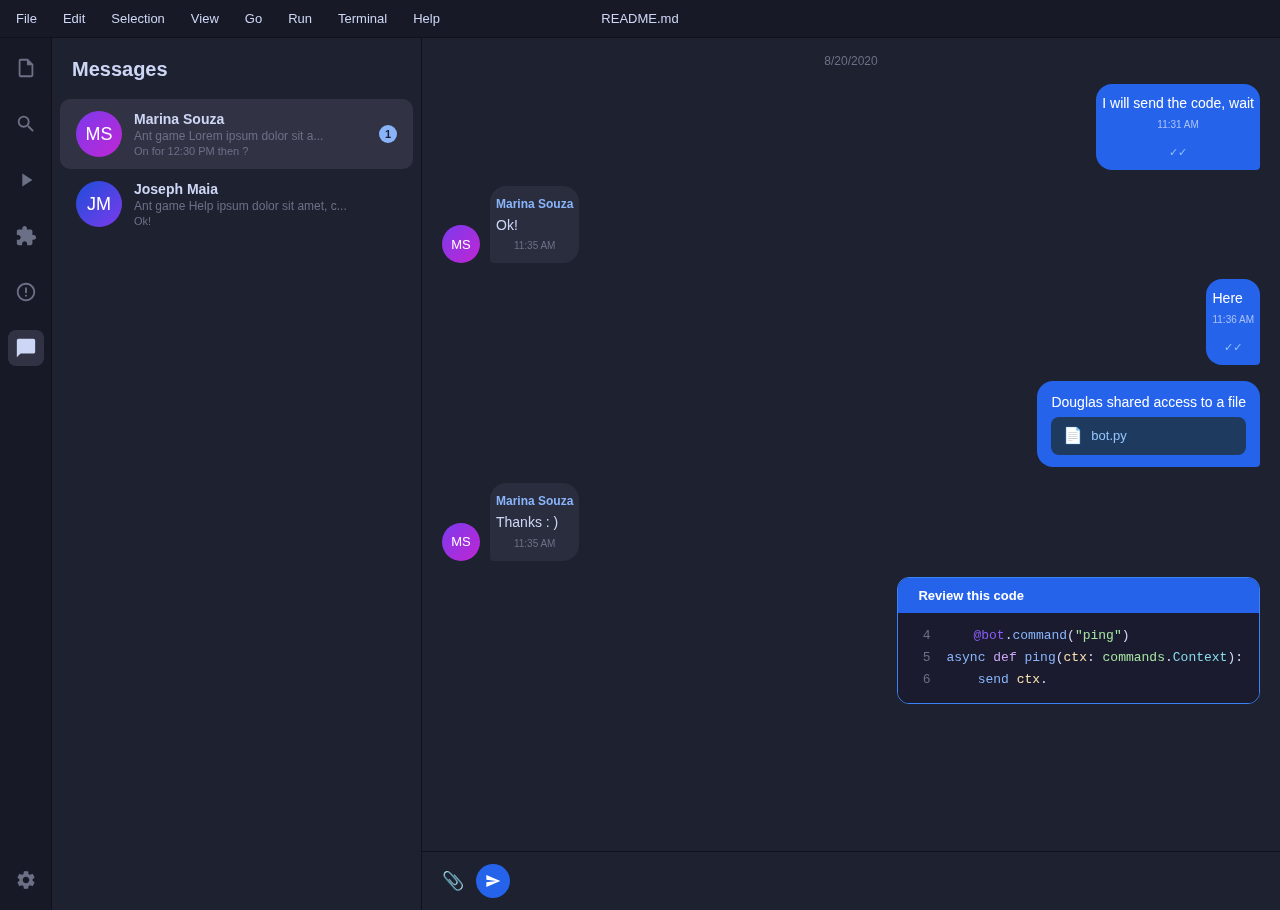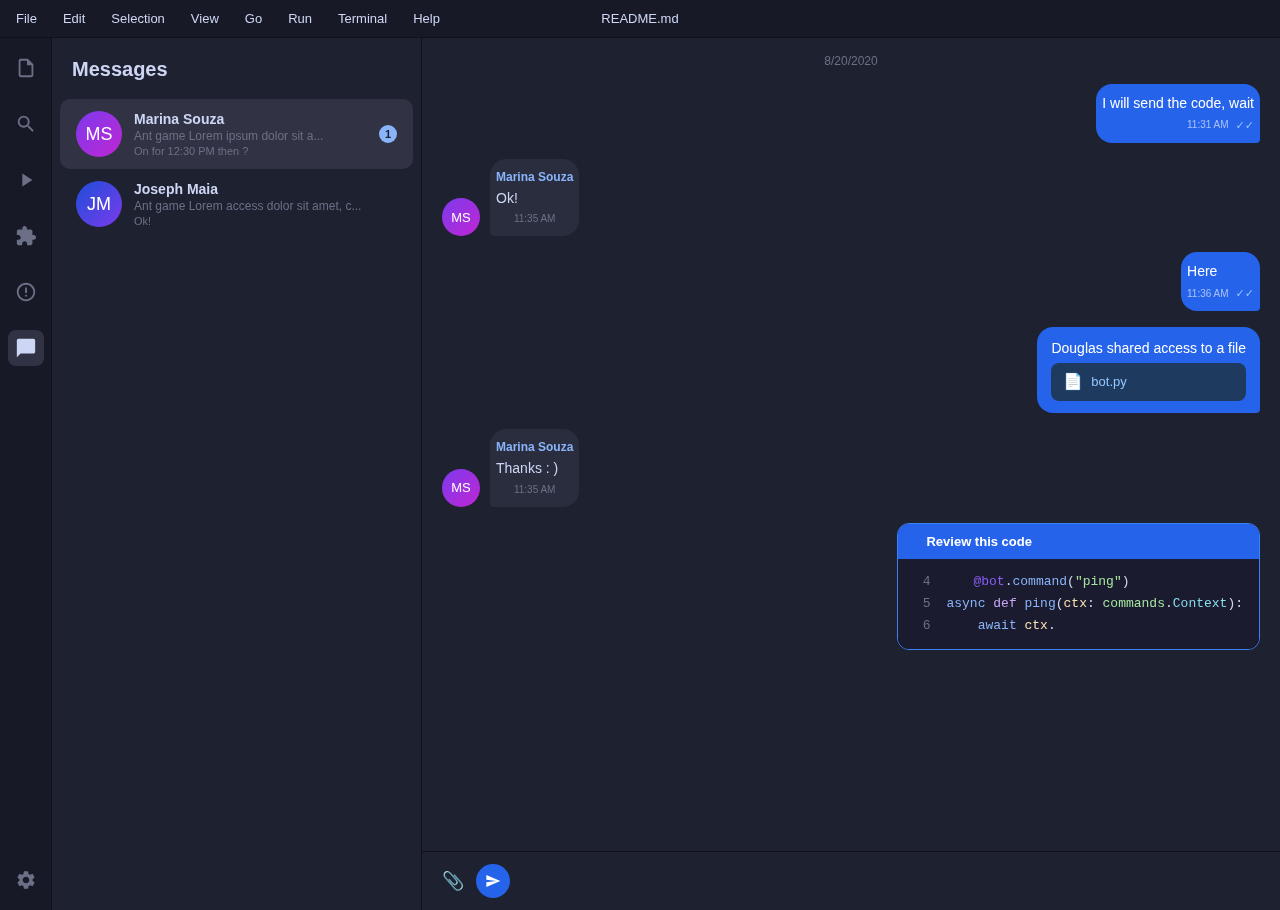--- a/index.html
+++ b/index.html
@@ -236,21 +236,22 @@
       font-size: 14px;
     }
     .bubble-time {
       font-size: 10px;
       color: rgba(255,255,255,0.6);
       text-align: right;
       margin-top: 4px;
       display: flex;
       align-items: center;
       justify-content: flex-end;
-      gap: 7px;
+      gap: 13px;
+      flex-direction: column;
     }
     .bubble.received .bubble-time {
       color: #6c7086;
       justify-content: center;
     }
     .check-icon {
       font-size: 11px;
       color: #93c5fd;
     }
 
@@ -276,21 +277,21 @@
 
     
     .code-review-bubble {
       max-width: 460px;
       border-radius: 12px;
       overflow: hidden;
       border: 1px solid #3b82f6;
     }
     .code-review-header {
       background: #2563eb;
-      padding: 10px 28px;
+      padding: 10px 20px;
       font-size: 13px;
       font-weight: 600;
       color: #fff;
     }
     .code-block {
       background: #1a1b2e;
       padding: 12px 16px;
       font-family: 'Courier New', monospace;
       font-size: 13px;
       line-height: 1.7;
@@ -423,21 +424,21 @@
         <span class="badge">1</span>
       </div>
     </div>
 
     <div class="contact-item">
       <div class="avatar avatar-joseph">
         <div class="avatar-face">JM</div>
       </div>
       <div class="contact-info">
         <div class="contact-name">Joseph Maia</div>
-        <div class="contact-preview">Ant game Lorem access dolor sit amet, c...</div>
+        <div class="contact-preview">Ant game Help ipsum dolor sit amet, c...</div>
         <div class="contact-status">Ok!</div>
       </div>
     </div>
   </div>
 
   <div id="chat-area">
     <div id="chat-date">8/20/2020</div>
 
     <div id="messages-container">
 
@@ -509,21 +510,21 @@
             </div>
             <div class="code-line">
               <span class="line-num">5</span>
               <span class="code-content">
                 <span class="kw-blue">async</span><span style="color:#cdd6f4"> </span><span class="kw-purple">def</span><span style="color:#cdd6f4"> </span><span class="kw-blue">ping</span><span style="color:#cdd6f4">(</span><span class="kw-yellow">ctx</span><span style="color:#cdd6f4">: </span><span class="kw-green">commands</span><span style="color:#cdd6f4">.</span><span class="kw-cyan">Context</span><span style="color:#cdd6f4">):</span>
               </span>
             </div>
             <div class="code-line">
               <span class="line-num">6</span>
               <span class="code-content">
-                <span style="color:#cdd6f4">&nbsp;&nbsp;&nbsp;&nbsp;</span><span class="kw-blue">await</span><span style="color:#cdd6f4"> </span><span class="kw-yellow">ctx</span><span style="color:#cdd6f4">.</span>
+                <span style="color:#cdd6f4">&nbsp;&nbsp;&nbsp;&nbsp;</span><span class="kw-blue">send</span><span style="color:#cdd6f4"> </span><span class="kw-yellow">ctx</span><span style="color:#cdd6f4">.</span>
               </span>
             </div>
           </div>
         </div>
       </div>
 
     </div>
 
     <div id="input-area">
       <span class="input-icon">📎</span>

